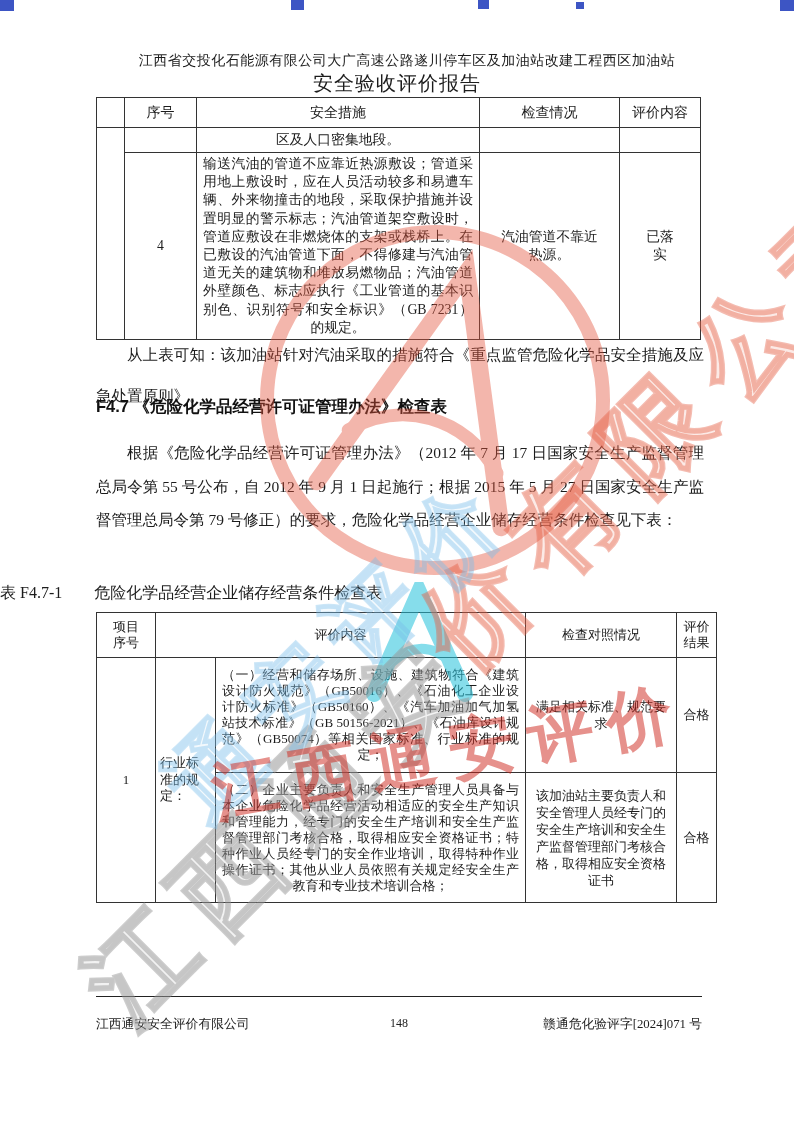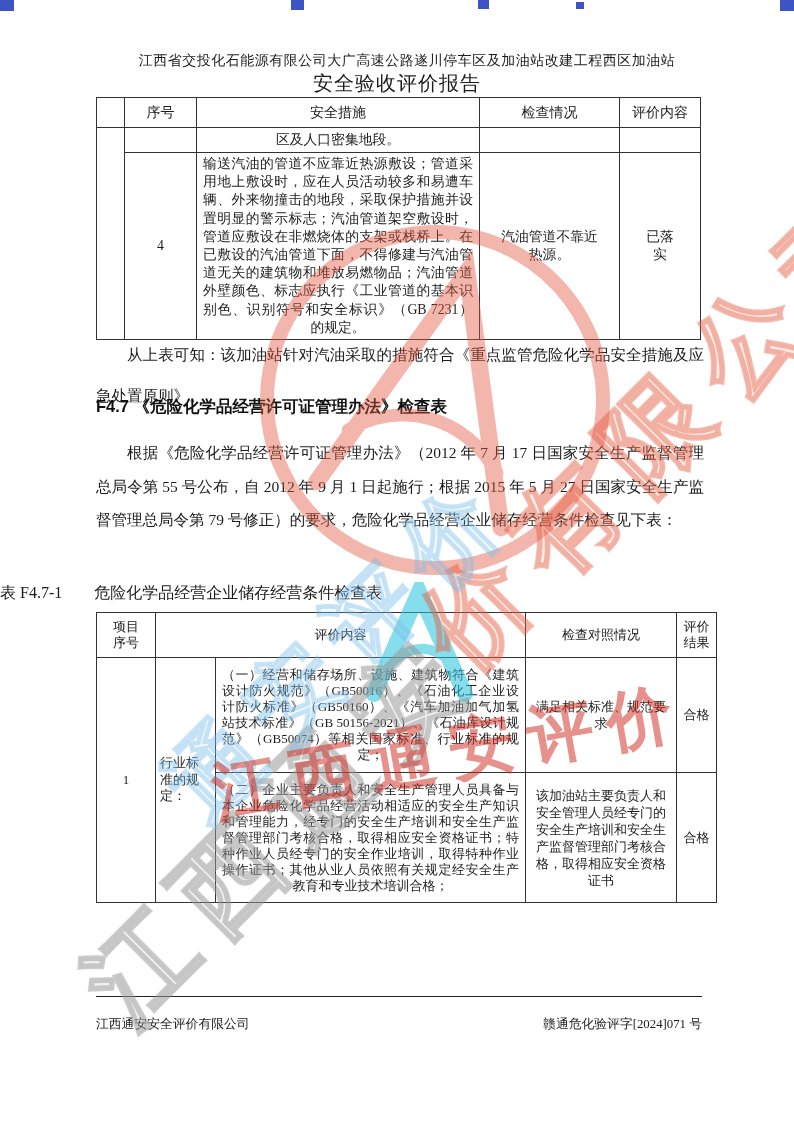--- a/index.html
+++ b/index.html
@@ -163,20 +163,21 @@
       <td class="t2-content">（二）企业主要负责人和安全生产管理人员具备与本企业危险化学品经营活动相适应的安全生产知识和管理能力，经专门的安全生产培训和安全生产监督管理部门考核合格，取得相应安全资格证书；特种作业人员经专门的安全作业培训，取得特种作业操作证书；其他从业人员依照有关规定经安全生产教育和专业技术培训合格；</td>
       <td class="t2-check">该加油站主要负责人和安全管理人员经专门的安全生产培训和安全生产监督管理部门考核合格，取得相应安全资格证书</td>
       <td class="t2-result">合格</td>
     </tr>
   </tbody>
     </table>
 
   <div class="footer">
     <div class="footer-inner">
       <span>江西通安安全评价有限公司</span>
+      <span class="footer-page">148</span>
       <span>赣通危化验评字[2024]071 号</span>
     </div>
   </div>
 
   <div class="wm">
     <svg class="wm-logo" width="380" height="380" viewBox="0 0 380 380">
       <circle cx="190" cy="190" r="168" fill="none" stroke="#E4543C" stroke-width="14"></circle>
       <path d="M95 298 L190 58 L285 298" fill="none" stroke="#E4543C" stroke-width="17" stroke-linecap="round"></path>
       <path d="M113 240 C158 198, 222 198, 268 246" fill="none" stroke="#E4543C" stroke-width="13" stroke-linecap="round"></path>
     </svg>

